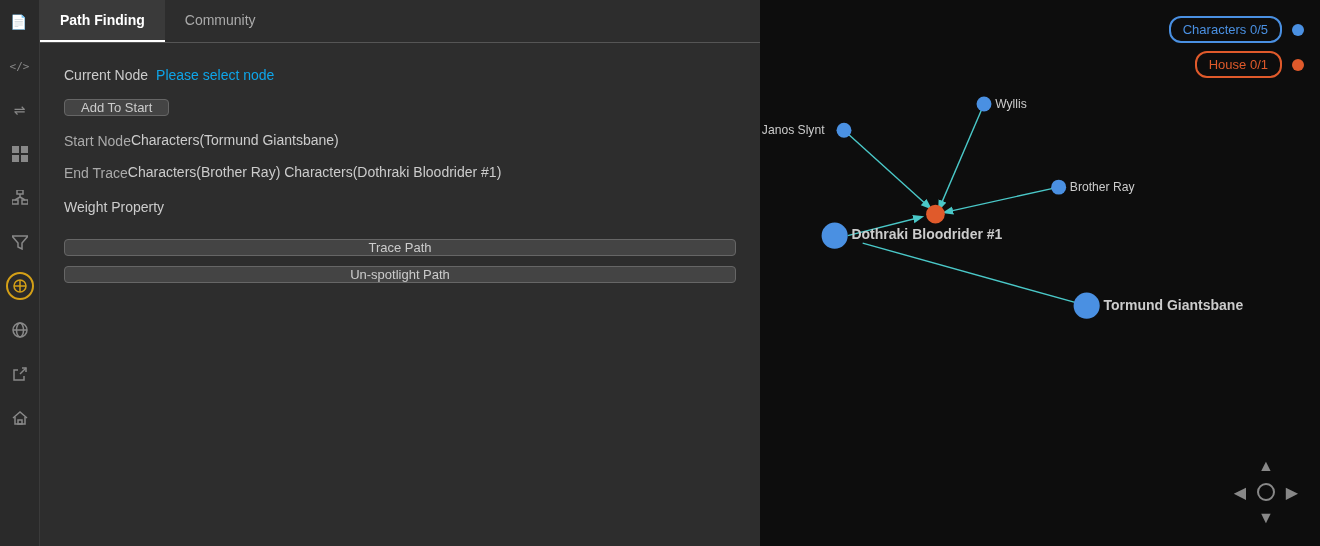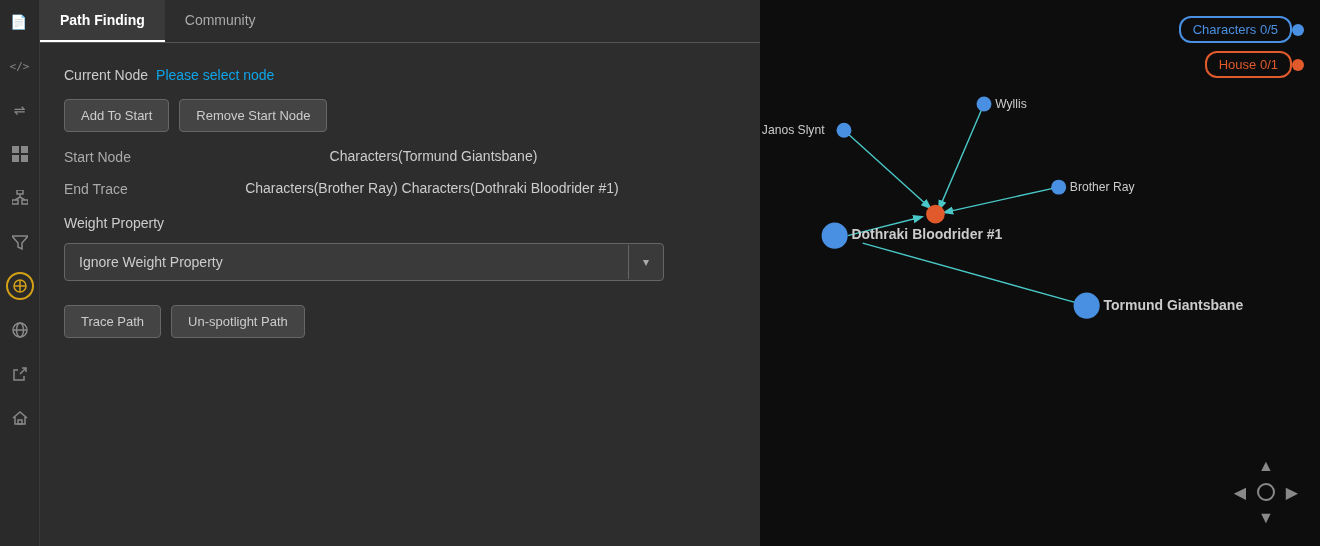--- a/index.html
+++ b/index.html
@@ -93,21 +93,21 @@
       color: #0ea5e9;
     }
 
     
     .buttons-row {
       display: flex;
       gap: 10px;
       flex-wrap: wrap;
     }
     .btn {
-      padding: 8px 16px;
+      padding: 0 16px;
       background: #444;
       border: 1px solid #666;
       color: #ccc;
       border-radius: 4px;
       cursor: pointer;
       font-size: 13px;
     }
 
     
     .node-info-section {
@@ -122,28 +122,27 @@
       font-size: 14px;
     }
     .node-row-label {
       color: #aaa;
       min-width: 60px;
       line-height: 1.4;
     }
     .node-row-value {
       color: #ccc;
       flex: 1;
-      text-align: center;
     }
 
     
     .weight-section {
       display: flex;
       flex-direction: column;
-      gap: 12px;
+      gap: 20px;
       justify-content: center;
     }
     .weight-label {
       color: #ccc;
       font-size: 14px;
     }
     .weight-dropdown {
       display: flex;
       align-items: center;
       background: #3a3a3a;
@@ -164,20 +163,21 @@
       color: #aaa;
       cursor: pointer;
       font-size: 12px;
     }
 
     
     .action-buttons-row {
       display: flex;
       gap: 10px;
       margin-top: 8px;
+      flex-direction: column;
     }
 
     
     .graph-area {
       flex: 1;
       background: #0d0d0d;
       position: relative;
       overflow: hidden;
     }
 
@@ -187,21 +187,21 @@
       top: 16px;
       right: 16px;
       display: flex;
       flex-direction: column;
       gap: 8px;
       align-items: flex-end;
     }
     .badge {
       display: flex;
       align-items: center;
-      gap: 0;
+      gap: 10px;
     }
     .badge-text {
       padding: 4px 12px;
       border-radius: 12px;
       font-size: 13px;
       font-weight: 500;
     }
     .badge-blue {
       border: 2px solid #4a90e2;
       color: #4a90e2;
@@ -327,40 +327,35 @@
 
   <div class="panel-content">
 
     <div class="current-node-row">
       <span class="current-node-label">Current Node</span>
       <span class="current-node-value">Please select node</span>
     </div>
 
     <div class="buttons-row">
       <button class="btn">Add To Start</button>
-      <button class="btn">Remove Start Node</button>
     </div>
 
     <div class="node-info-section">
       <div class="node-row">
         <span class="node-row-label">Start Node</span>
         <span class="node-row-value">Characters(Tormund Giantsbane)</span>
       </div>
       <div class="node-row">
         <span class="node-row-label">End Trace</span>
         <span class="node-row-value">Characters(Brother Ray) Characters(Dothraki Bloodrider #1)</span>
       </div>
     </div>
 
     <div class="weight-section">
       <span class="weight-label">Weight Property</span>
-      <div class="weight-dropdown">
-        <span class="weight-dropdown-text">Ignore Weight Property</span>
-        <span class="weight-dropdown-arrow">▾</span>
-      </div>
     </div>
 
     <div class="action-buttons-row">
       <button class="btn">Trace Path</button>
       <button class="btn">Un-spotlight Path</button>
     </div>
   </div>
 </div>
 
 <div class="graph-area">

